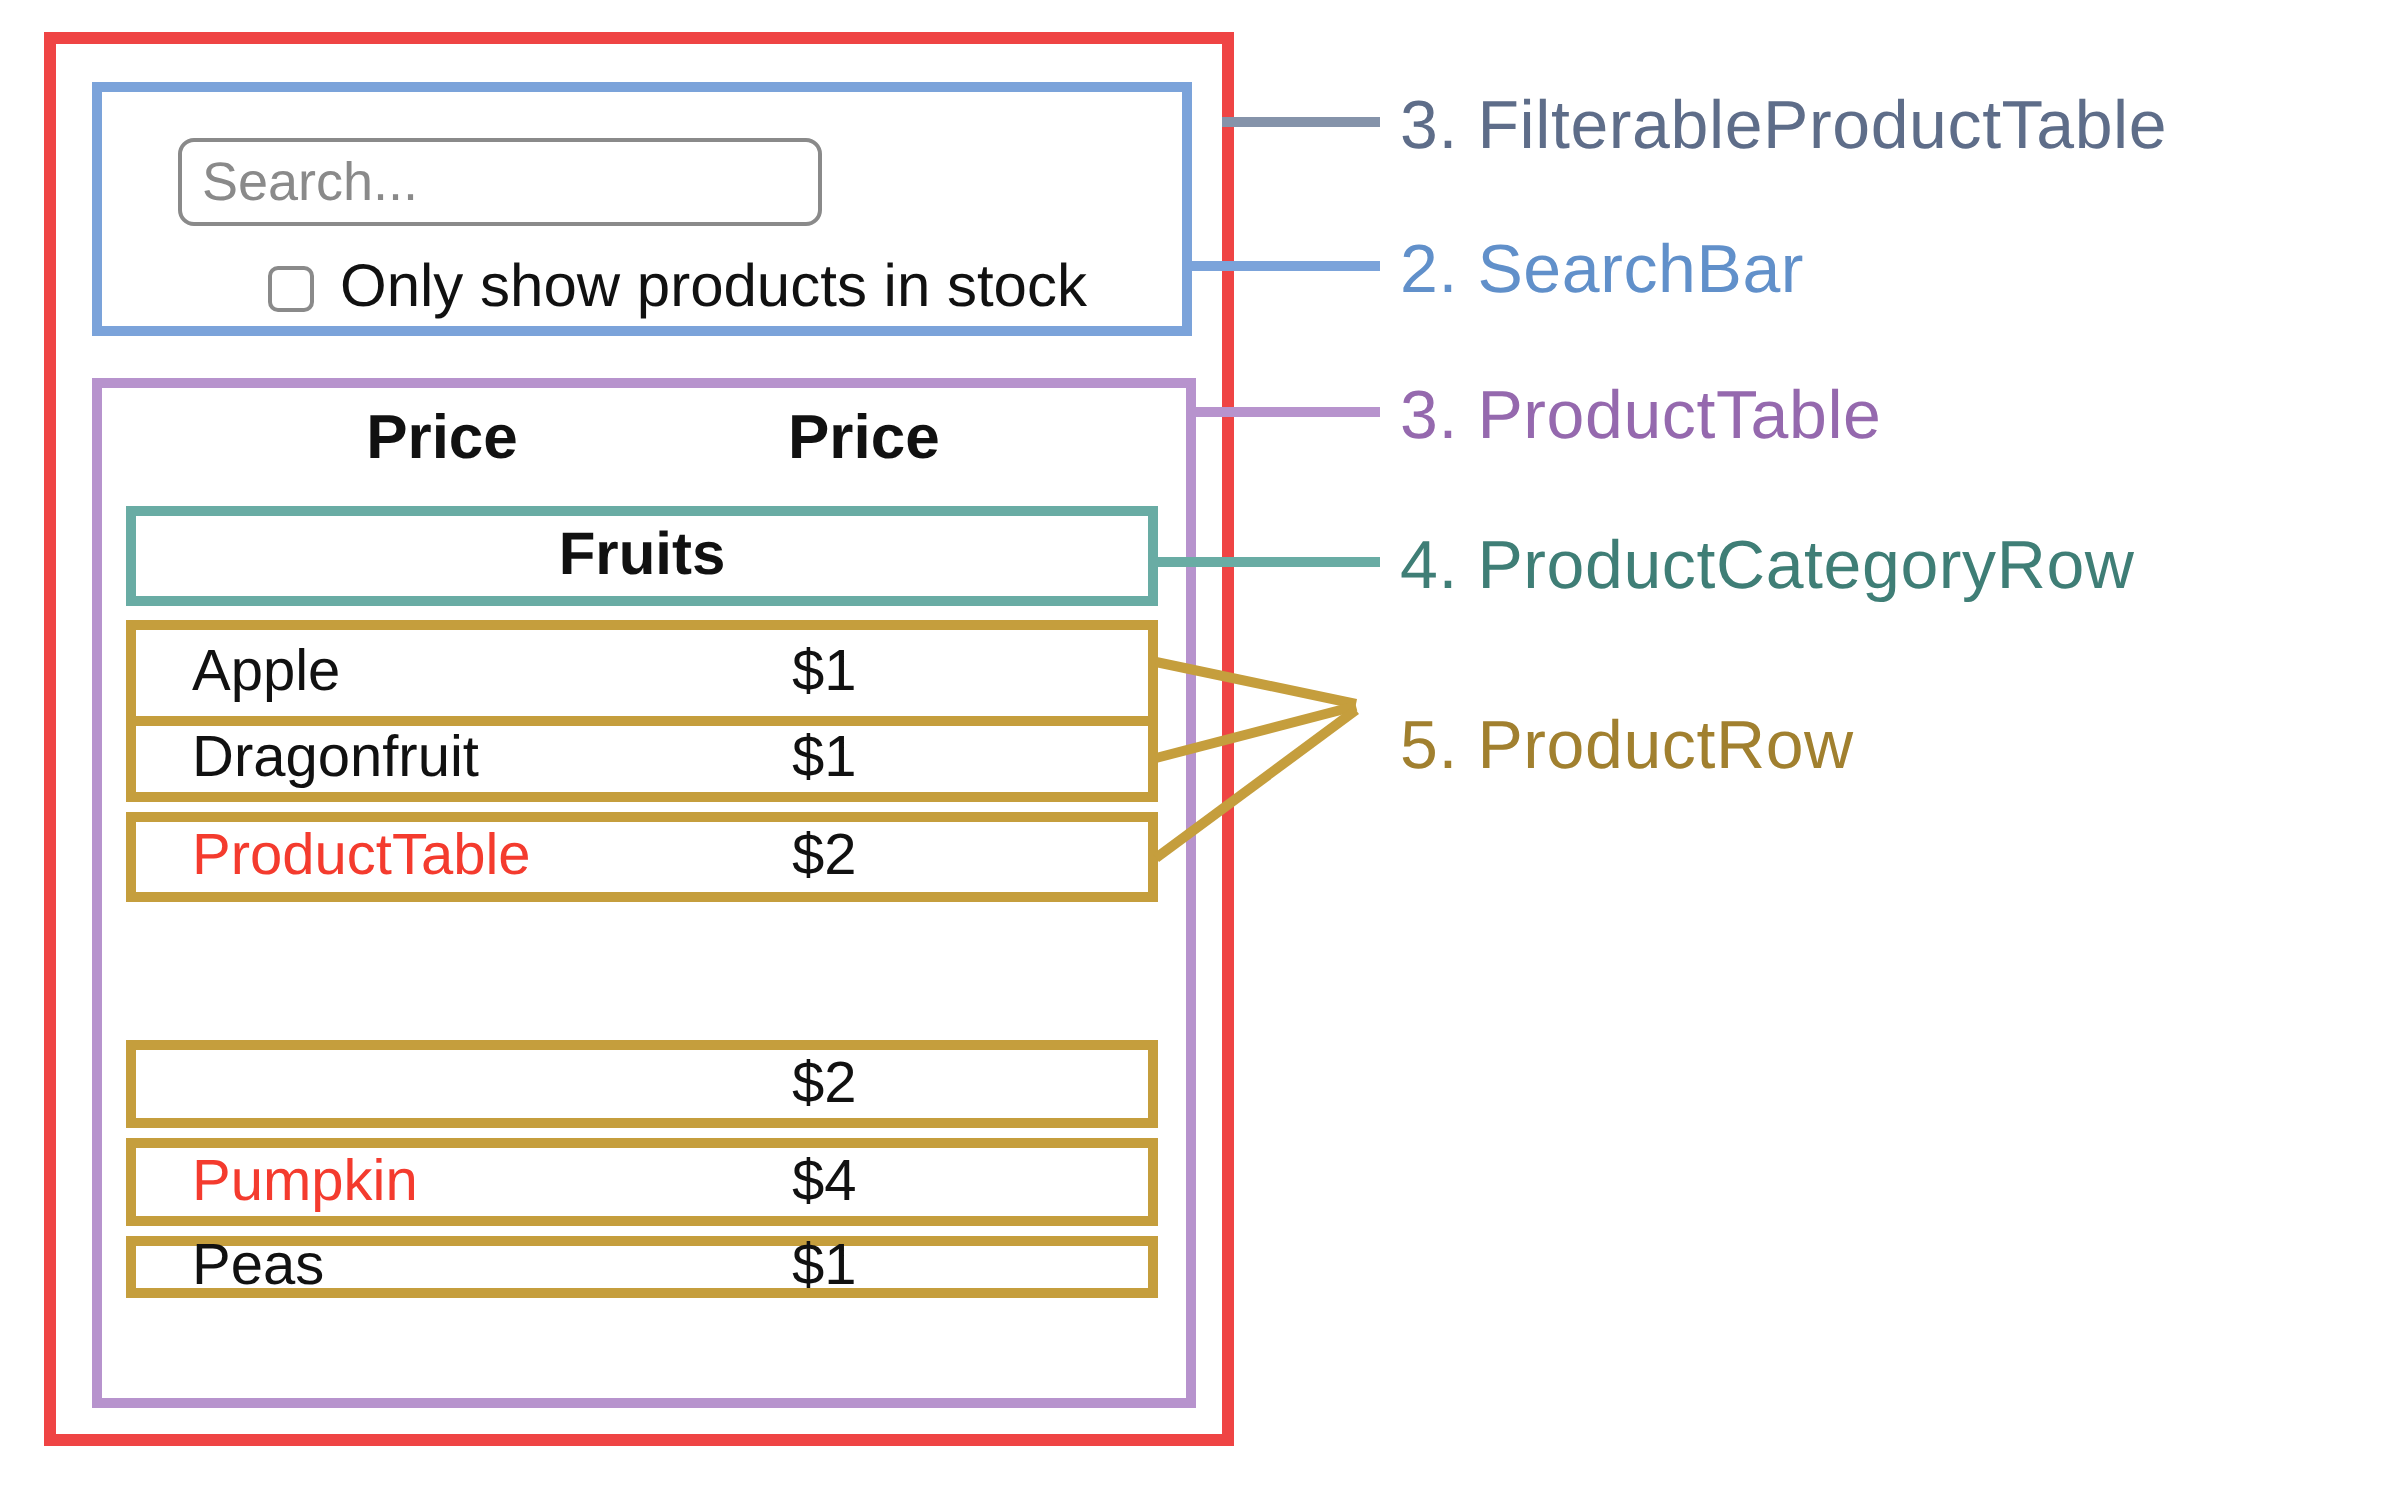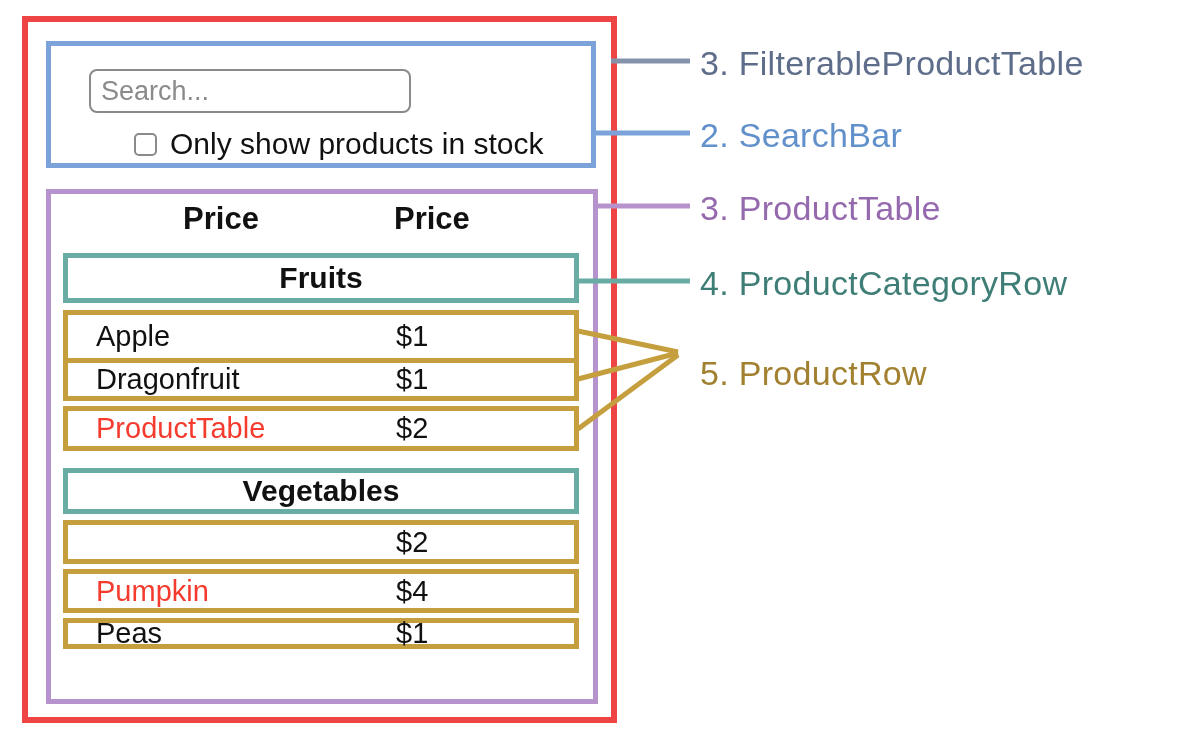--- a/index.html
+++ b/index.html
@@ -91,23 +91,20 @@
       </div>
       <div class="trow prod-row r-dragonfruit">
         <span class="prod-name">Dragonfruit</span>
         <span class="prod-price">$1</span>
       </div>
       <div class="trow prod-row r-passionfruit">
         <span class="prod-name" style="color: rgb(244, 59, 46);">ProductTable</span>
         <span class="prod-price">$2</span>
       </div>
 
-      <div class="trow cat-row r-vegetables">
-        <span>Vegetables</span>
-      </div>
 
       <div class="trow prod-row r-spinach">
         <span class="prod-price">$2</span>
       </div>
       <div class="trow prod-row r-pumpkin">
         <span class="prod-name" style="color: rgb(244, 59, 46);">Pumpkin</span>
         <span class="prod-price">$4</span>
       </div>
       <div class="trow prod-row r-peas">
         <span class="prod-name">Peas</span>

